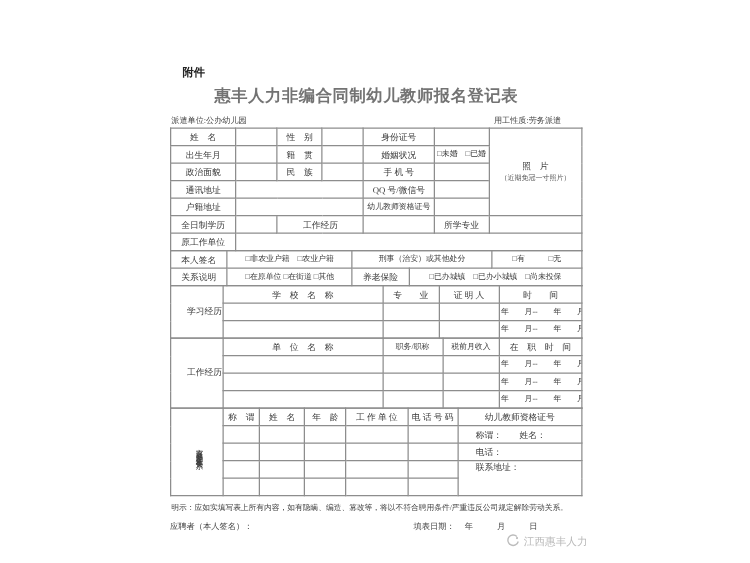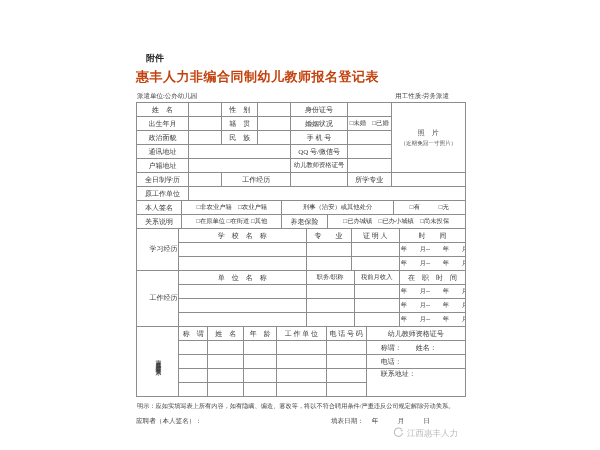--- a/index.html
+++ b/index.html
@@ -2,38 +2,38 @@
 <html><head>
 <meta charset="utf-8">
 <style>
   html,body{margin:0;padding:0;}
   body{
     width:600px;height:450px;background:#ffffff;position:relative;overflow:hidden;
     font-family:"Liberation Serif","DejaVu Serif",serif;color:#3a3a3a;
   }
   .form{position:absolute;left:136px;top:16px;width:314px;margin-top:36px;}
   .attachment{font-weight:bold;font-size:9px;color:#222;margin:0 0 3px 10px;font-family:"Liberation Sans",sans-serif;}
-  .title{font-weight:bold;font-size:13px;color:#c2410c;margin:1px 0 6px 0;
+  .title{font-weight:bold;font-size:13px;color:#737373;text-align:center;margin:1px 0 6px 0;
          font-family:"Liberation Sans",sans-serif;letter-spacing:.5px;}
   .subline{display:flex;justify-content:space-between;font-size:6.5px;color:#444;margin:0 1px 2px 1px;}
   table{border-collapse:collapse;table-layout:fixed;width:330px;margin-top:-1px;}
   td{border:1px solid #8d8d8d;font-size:7px;height:13px;padding:0 1px;text-align:center;
      overflow:hidden;white-space:nowrap;color:#3a3a3a;}
   td.sm{font-size:6.3px;}
   td.left{text-align:left;padding-left:14px;}
   td.top{vertical-align:top;}
   .photo-cell{white-space:normal;line-height:1.5;}
   .photo-note{font-size:5.6px;color:#555;}
   .vwrap span{display:inline-block;width:16px;word-break:break-all;line-height:1.7;font-size:7px;}
   .vcol span{writing-mode:vertical-rl;letter-spacing:1px;font-size:5.9px;line-height:1;}
   .notice{font-size:6.2px;color:#444;margin:5px 1px 0 1px;white-space:nowrap;}
   .sigline{display:flex;font-size:6.6px;color:#444;margin-top:6px;}
   .sig-date{margin-left:auto;margin-right:18px;}
   .date-blank{margin-left:8px;letter-spacing:2px;}
-  .brand{position:absolute;right:142px;bottom:10px;display:flex;align-items:flex-end;gap:3px;
+  .brand{position:absolute;right:130px;bottom:10px;display:flex;align-items:flex-end;gap:3px;
          color:#b9b9b9;font-size:8.5px;font-family:"Liberation Sans",sans-serif;}
 </style>
 </head>
 <body>
 
 <div class="form">
 
   <div class="attachment">附件</div>
   <div class="title">惠丰人力非编合同制幼儿教师报名登记表</div>
   <div class="subline">

